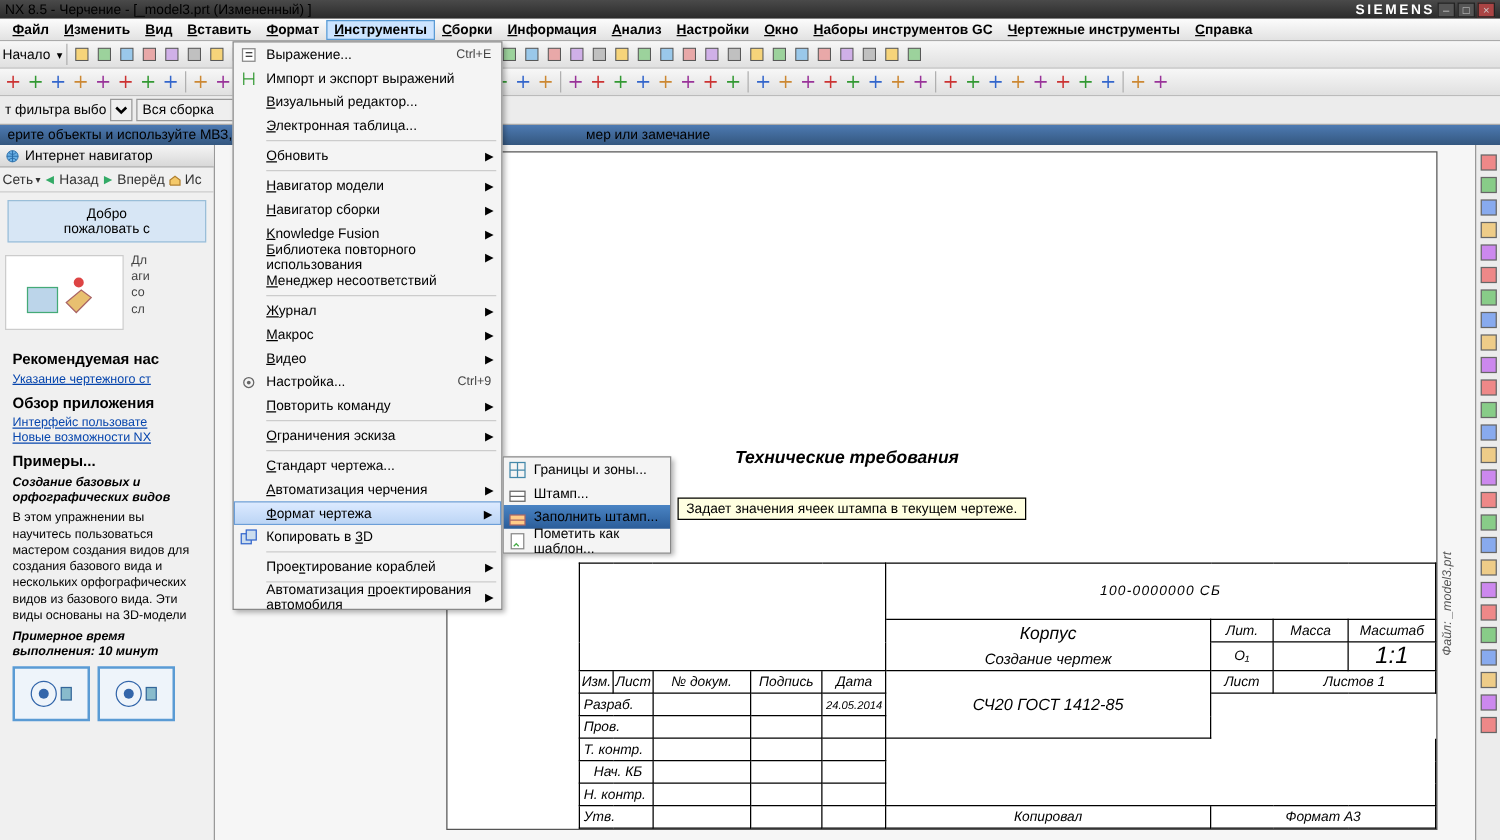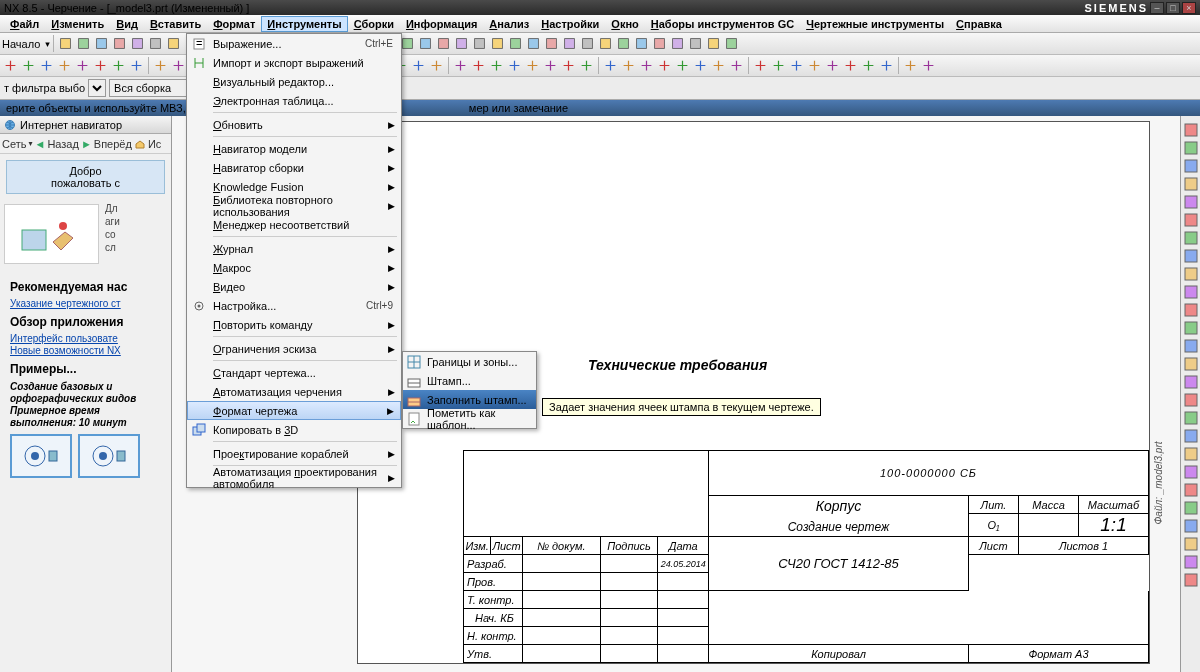--- a/index.html
+++ b/index.html
@@ -45,21 +45,21 @@
 .rtool{width:16px;height:16px;}
 
 .dropdown{position:absolute;left:186px;top:33px;width:216px;background:#f4f4f4;border:1px solid #888;box-shadow:2px 2px 4px rgba(0,0,0,.3);z-index:100;}
 .dropdown .di{height:19px;display:flex;align-items:center;padding:0 6px 0 26px;position:relative;cursor:default;}
 .dropdown .di.hl{background:linear-gradient(#dceaff,#bcd5f5);border:1px solid #6b9ed8;padding:0 5px 0 25px;}
 .dropdown .di .ico{position:absolute;left:4px;width:16px;height:16px;}
 .dropdown .di .arrow{position:absolute;right:6px;font-size:9px;}
 .dropdown .di .sc{position:absolute;right:8px;font-size:10px;color:#444;}
 .dropdown .dsep{height:1px;background:#ccc;margin:2px 4px 2px 26px;}
 .dropdown u{text-decoration:underline;}
-.submenu{position:absolute;left:402px;top:351px;width:135px;background:#f4f4f4;border:1px solid #888;box-shadow:2px 2px 4px rgba(0,0,0,.3);z-index:101;}
+.submenu{position:absolute;left:402px;top:365px;width:135px;background:#f4f4f4;border:1px solid #888;box-shadow:2px 2px 4px rgba(0,0,0,.3);z-index:101;}
 .submenu .di{height:19px;display:flex;align-items:center;padding:0 6px 0 24px;position:relative;}
 .submenu .di.hl{background:linear-gradient(#4a84c4,#2b5d99);color:#fff;}
 .submenu .di .ico{position:absolute;left:3px;width:16px;height:16px;}
 .tooltip{position:absolute;left:542px;top:398px;background:#ffffe1;border:1px solid #000;padding:2px 6px;font-size:11px;z-index:102;}
 .vtext{position:absolute;right:22px;top:320px;font-size:10px;transform:rotate(-90deg);transform-origin:right;font-family:Arial;font-style:italic;color:#555;}
 </style>
 </head>
 <body>
 
 <div class="titlebar">
@@ -594,20 +594,21 @@
 сл</div>
     </div>
     <div class="sbcontent">
       <h3>Рекомендуемая нас</h3>
       <a>Указание чертежного ст</a>
       <h3>Обзор приложения</h3>
       <a>Интерфейс пользовате</a>
       <a>Новые возможности NX</a>
       <h3>Примеры...</h3>
       <em>Создание базовых и орфографических видов</em>
+      <p>В этом упражнении вы научитесь пользоваться мастером создания видов для создания базового вида и нескольких орфографических видов из базового вида. Эти виды основаны на 3D-модели</p>
       <em>Примерное время выполнения: 10 минут</em>
       <div class="thumbs">
         <div class="thumb">
             <svg width="40" height="30">
               <circle cx="14" cy="15" r="10" fill="none" stroke="#36a"></circle>
               <circle cx="14" cy="15" r="4" fill="#36a"></circle>
               <rect x="28" y="10" width="8" height="10" fill="#8bc" stroke="#369"></rect>
             </svg>
           </div>
         <div class="thumb">

